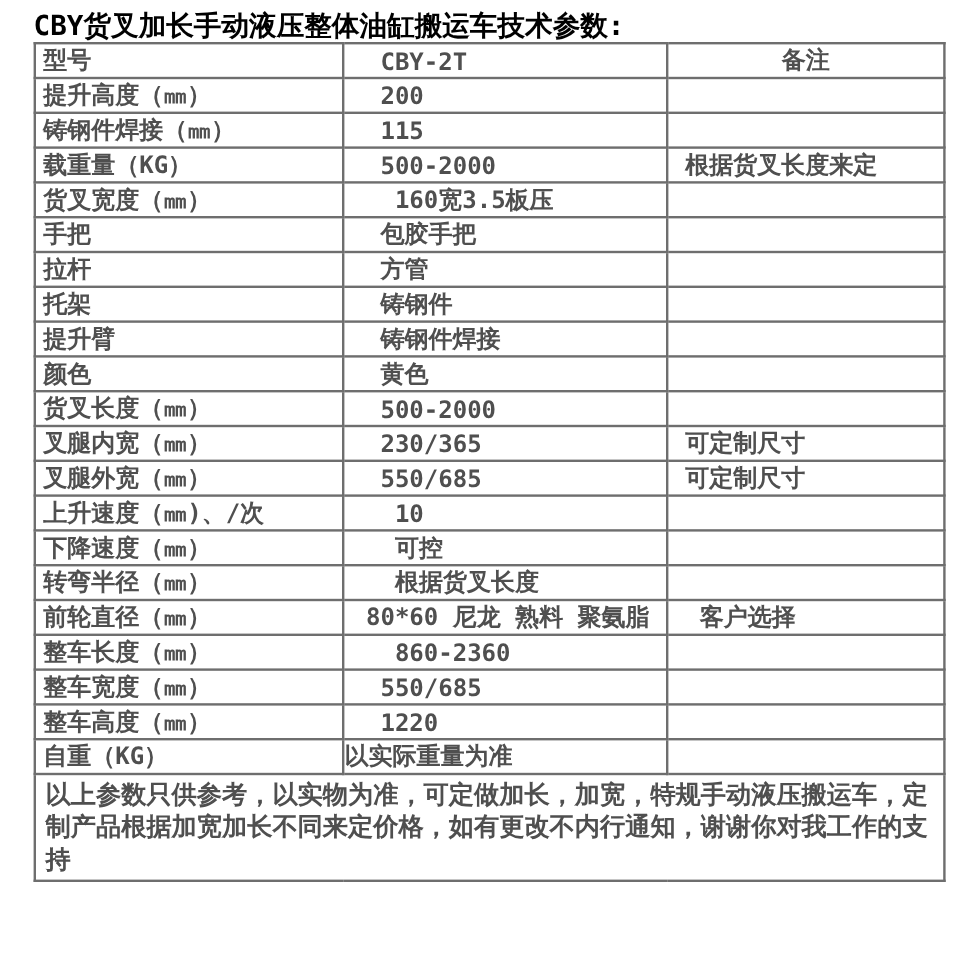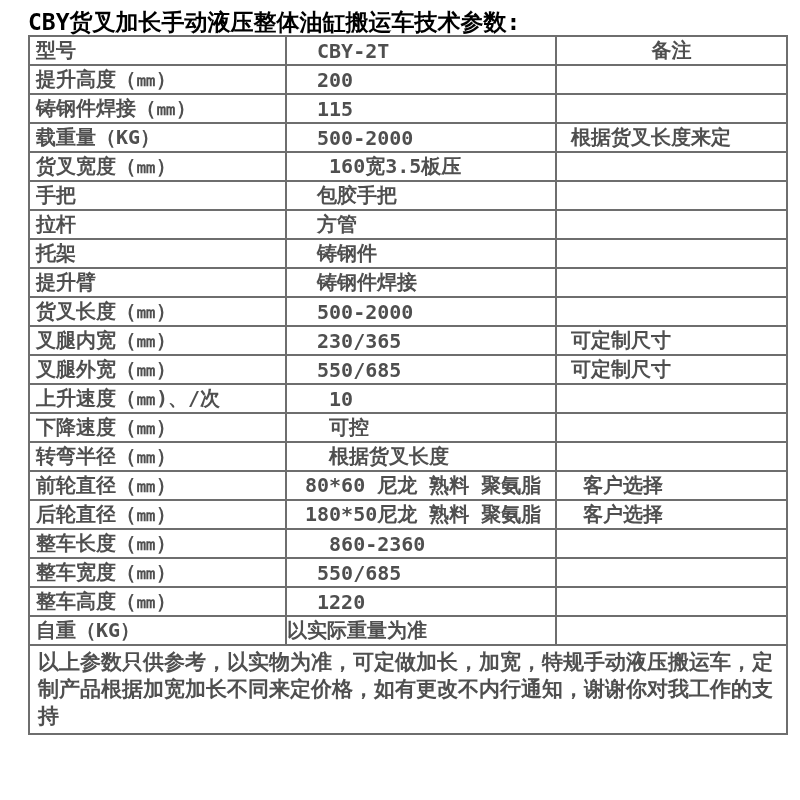--- a/index.html
+++ b/index.html
@@ -109,20 +109,25 @@
     <td>托架</td>
     <td> 铸钢件</td>
     <td></td>
   </tr>
         <tr>
     <td>提升臂</td>
     <td> 铸钢件焊接</td>
     <td></td>
   </tr>
         <tr>
+    <td>颜色</td>
+    <td> 黄色</td>
+    <td></td>
+  </tr>
+        <tr>
     <td>货叉长度（㎜）</td>
     <td> 500-2000</td>
     <td></td>
   </tr>
         <tr>
     <td>叉腿内宽（㎜）</td>
     <td> 230/365</td>
     <td> 可定制尺寸</td>
   </tr>
         <tr>
@@ -144,25 +149,20 @@
     <td>转弯半径（㎜）</td>
     <td>  根据货叉长度</td>
     <td></td>
   </tr>
         <tr>
     <td>前轮直径（㎜）</td>
     <td>80*60 尼龙 熟料 聚氨脂</td>
     <td>  客户选择</td>
   </tr>
         <tr>
-    <td>后轮直径（㎜）</td>
-    <td>180*50尼龙 熟料 聚氨脂</td>
-    <td>  客户选择</td>
-  </tr>
-        <tr>
     <td>整车长度（㎜）</td>
     <td>  860-2360</td>
     <td></td>
   </tr>
         <tr>
     <td>整车宽度（㎜）</td>
     <td> 550/685</td>
     <td></td>
   </tr>
         <tr>

